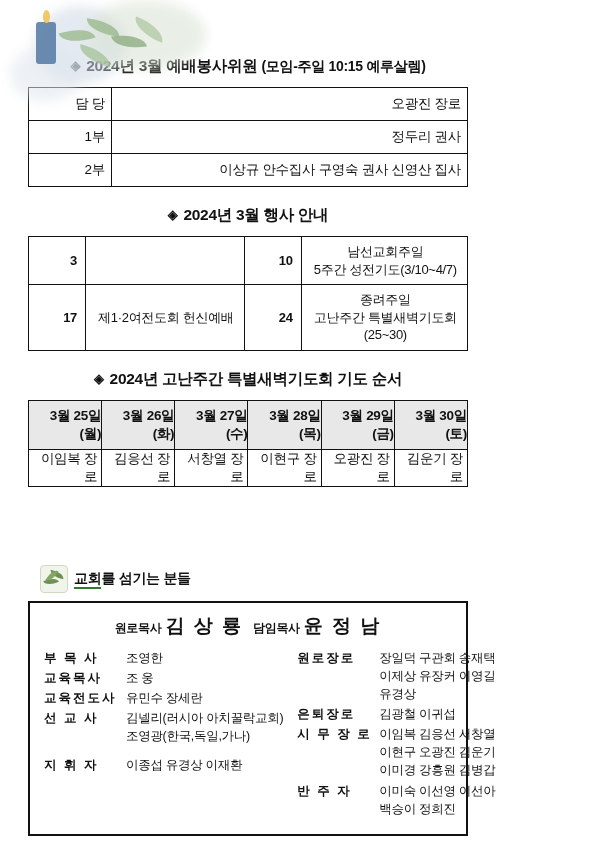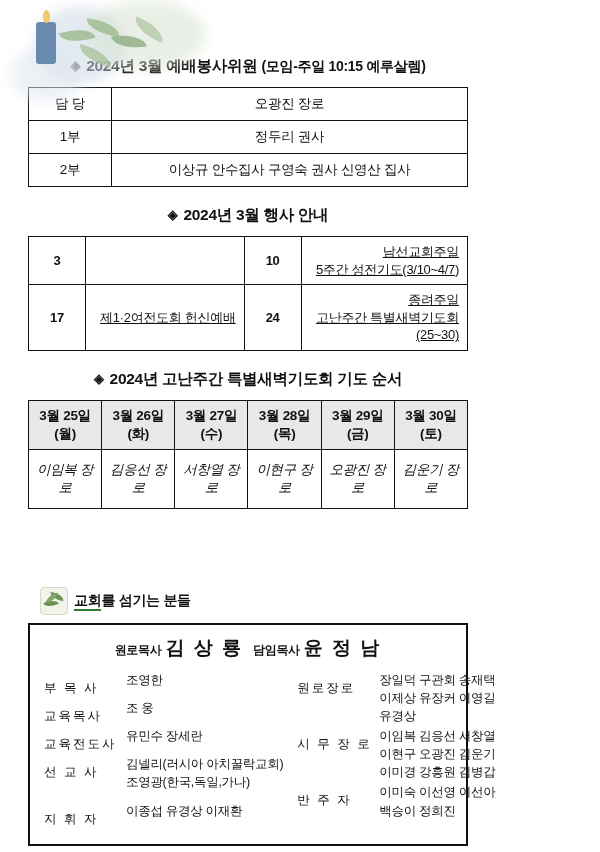--- a/index.html
+++ b/index.html
@@ -90,45 +90,45 @@
 
   
   table {
     border-collapse: collapse;
     width: 100%;
     font-size: 13.5px;
   }
   table td, table th {
     border: 1px solid #111;
     padding: 5px 6px;
-    text-align: center;
+    text-align: right;
     vertical-align: middle;
     letter-spacing: -0.3px;
   }
 
   
   #t-committee { margin-top: 10px; }
   #t-committee td { height: 22px; }
   #t-committee .c-left { width: 70px; }
 
   
   #t-events { margin-top: 10px; font-size: 13px; }
   #t-events td { padding: 6px 8px; }
   #t-events .num { width: 40px; font-weight: bold; }
-  #t-events .txt { text-align: right; padding-left: 10px; text-decoration: underline; }
+  #t-events .txt { text-align: center; padding-left: 10px; }
   #t-events .multiline { line-height: 1.35; }
 
   
   #t-prayer { margin-top: 10px; font-size: 13.5px; }
   #t-prayer thead td {
     background: #e8e8e8;
     font-weight: bold;
     padding: 6px 0;
   }
-  #t-prayer tbody td { padding: 11px 4px; font-style: italic; }
+  #t-prayer tbody td { padding: 0 4px; }
 
   
   .servants-head {
     display: flex;
     align-items: center;
     gap: 6px;
     margin: 0 0 8px 12px;
   }
   .leaf-badge {
     width: 26px; height: 26px;
@@ -184,24 +184,23 @@
   }
   .col { flex: 1 1 0; }
   .row {
     display: flex;
     align-items: flex-start;
     margin-bottom: 2px;
     line-height: 1.45;
   }
   .row .role {
     flex: 0 0 82px;
-    font-weight: normal;
+    font-weight: bold;
     letter-spacing: 2px;
     white-space: nowrap;
-    margin-top: 8px;
   }
   .row .val { flex: 1 1 auto; }
   .row .val div { white-space: nowrap; }
   .gap { height: 9px; }
 </style>
 </head>
 <body>
 
 <div class="page">
 
@@ -348,20 +347,26 @@
       <div class="col">
         <div class="row">
           <span class="role">원로장로</span>
           <span class="val">
             <div>장일덕 구관회 송재택</div>
             <div>이제상 유장커 이영길</div>
             <div>유경상</div>
           </span>
         </div>
         <div class="row">
+          <span class="role">은퇴장로</span>
+          <span class="val">
+              <div>김광철 이귀섭</div>
+            </span>
+        </div>
+        <div class="row">
           <span class="role">시 무 장 로</span>
           <span class="val">
             <div>이임복 김응선 서창열</div>
             <div>이현구 오광진 김운기</div>
             <div>이미경 강흥원 김병갑</div>
           </span>
         </div>
         <div class="row">
           <span class="role">반 주 자</span>
           <span class="val">

